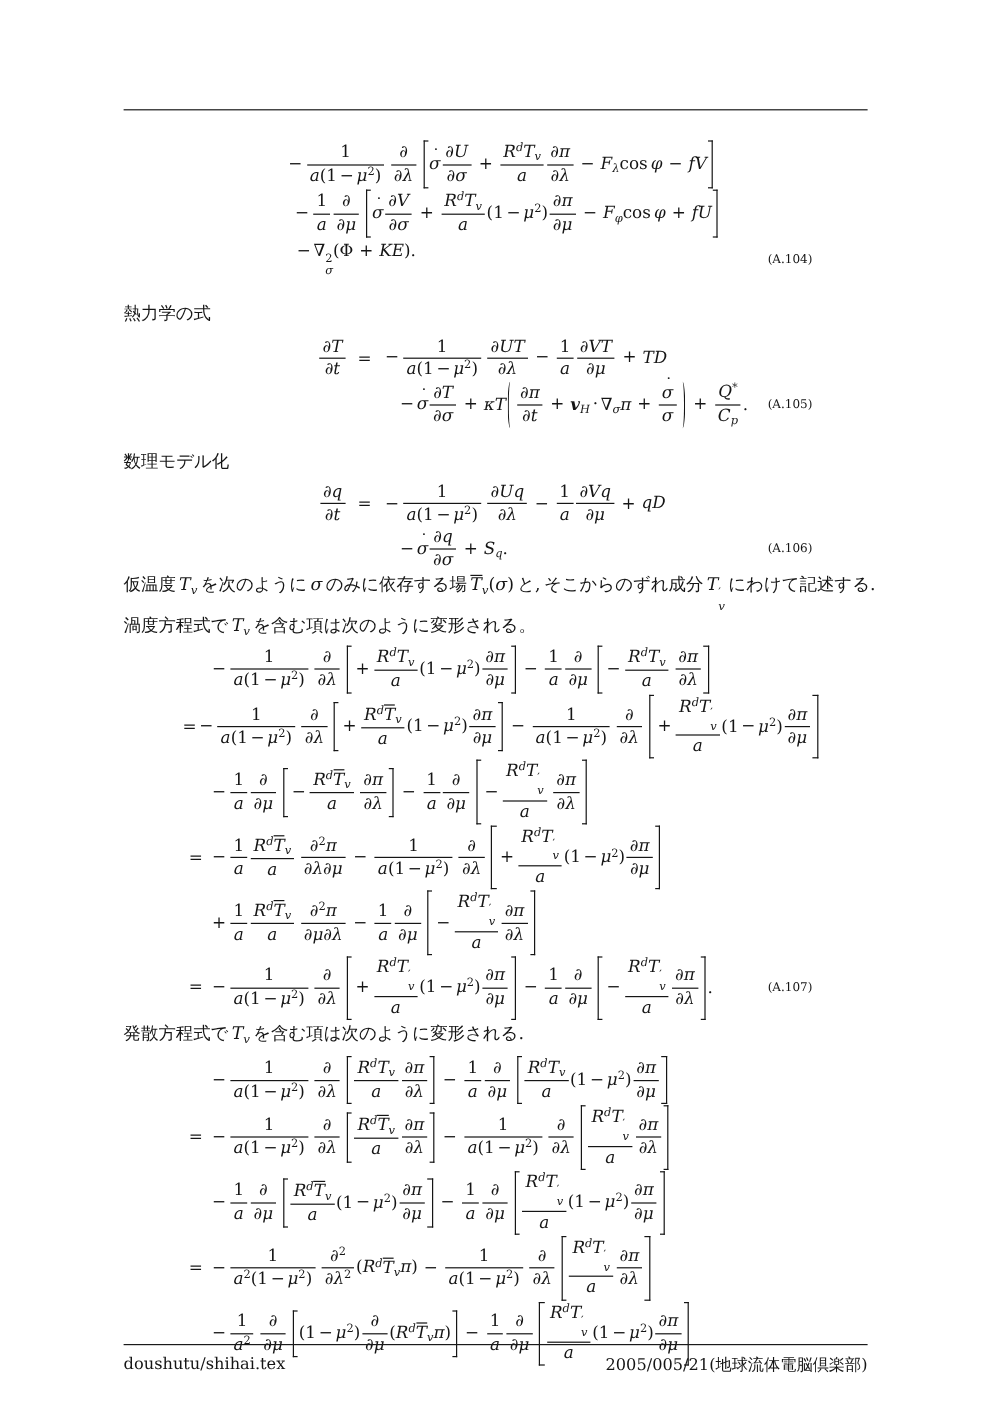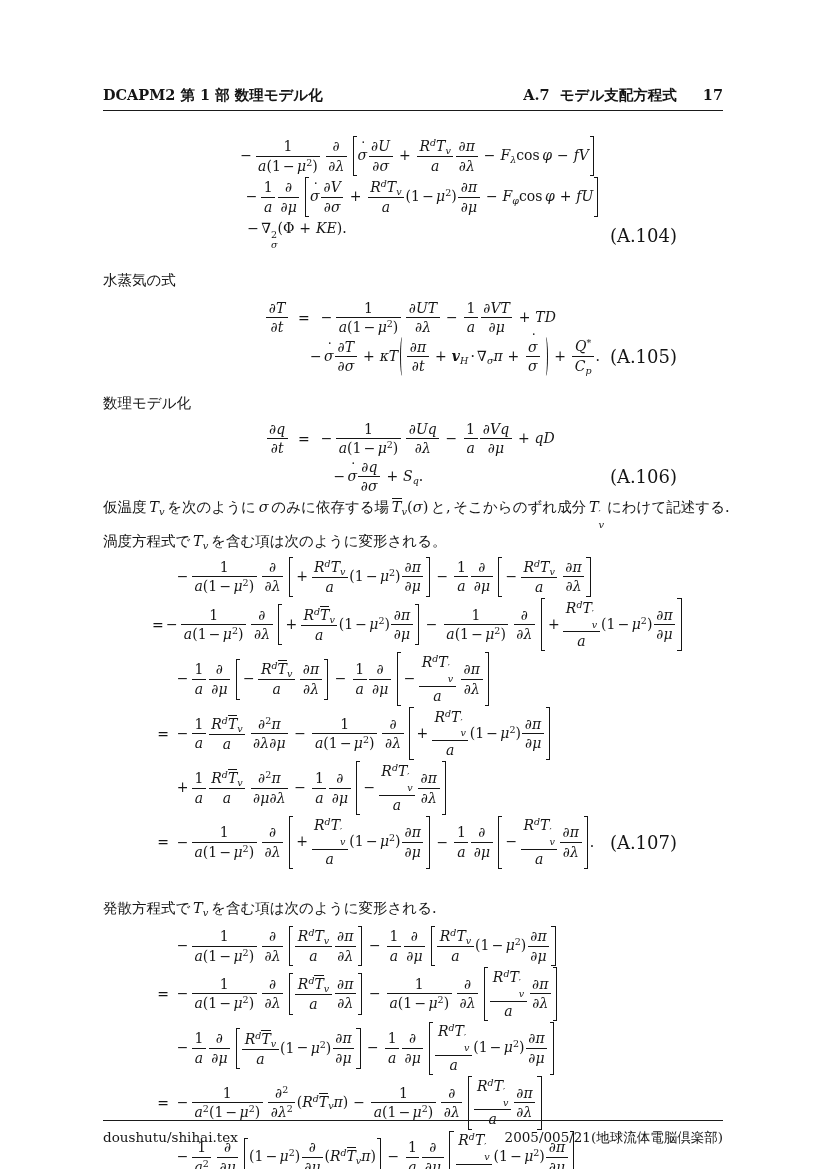--- a/index.html
+++ b/index.html
@@ -11,33 +11,33 @@
   .page{position:absolute;left:103px;top:86px;width:620px;}
   
   .hdr{display:flex;align-items:baseline;font-weight:bold;font-size:14.5px;}
   .hdr .sec{margin-left:auto;white-space:pre;}
   .hdr .pno{margin-left:26px;}
   .hrule{border-top:1.6px solid #1a1a1a;margin-top:5px;}
   
   .slabel{margin-top:18px;font-size:14.5px;}
   .ptext{margin-top:0;font-size:14.5px;line-height:22px;white-space:nowrap;}
   .ptext + .ptext{margin-top:0;}
-  .para-sp{margin-top:28px;}
+  .para-sp{margin-top:1px;}
   
   .eqblock{padding-right:46px;}
   .eq-a104{margin-top:25px;padding-left:135px;}
   .eq-a105{margin-top:9px;padding-left:147px;--lhsw:2.8em;--relw:2.1em;}
   .eq-a106{margin-top:7px;padding-left:147px;--lhsw:2.8em;--relw:2.1em;}
   .eq-a107{margin-top:5px;padding-left:49px;--relw:1.6em;}
   .eq-a108{margin-top:7px;padding-left:49px;--relw:1.6em;}
   .eqrow{display:flex;align-items:center;min-height:37px;margin:1px 0;}
   .eq-a104 .eqrow{min-height:35px;}
   .lhs{display:inline-flex;justify-content:flex-end;width:var(--lhsw,0);}
   .rel{display:inline-flex;justify-content:center;width:var(--relw,0);}
-  .tag{margin-left:auto;font-size:18px;padding-left:10px;}
+  .tag{margin-left:auto;font-size:10px;padding-left:10px;}
   
   .math{font-size:14px;white-space:nowrap;}
   .mch.it,.mrm i{font-style:italic;}
   .it{font-style:italic;}
   .bf{font-weight:bold;font-style:italic;}
   .op{padding:0 0.16em;}
   .msp{display:inline-block;width:0.19em;}
   .mfrac{display:inline-flex;flex-direction:column;vertical-align:middle;text-align:center;margin:0 0.1em;}
   .mnum{display:block;padding:0 0.18em 1px;border-bottom:1px solid currentColor;line-height:1.18;}
   .mden{display:block;padding:1px 0.18em 0;line-height:1.18;}
@@ -55,25 +55,20 @@
   .mdot .dm{position:absolute;top:-0.5em;left:0.05em;right:-0.1em;text-align:center;font-style:normal;}
   
   .footer{position:absolute;left:103px;top:1120px;width:620px;border-top:1.2px solid #1a1a1a;padding-top:8px;display:flex;font-size:13.5px;}
   .footer .fr{margin-left:auto;text-align:center;}
 </style>
 </head>
 <body>
 
 <div class="page">
 
-  <div class="hdr">
-    <span>DCAPM2 第 1 部 数理モデル化</span>
-    <span class="sec">A.7  モデル支配方程式</span>
-    <span class="pno">17</span>
-  </div>
   <div class="hrule"></div>
 
   <div class="eqblock eq-a104">
       <span class="eqrow">
         <span class="lhs math"></span>
         <span class="rel math"></span>
         <span class="m math"><span class="mch op">−</span><span class="mfrac">
             <span class="mnum"><span class="mch">1</span></span>
             <span class="mden"><span class="mch it">a</span><span class="mch">(</span><span class="mch">1</span><span class="mch op">−</span><span class="mch it">μ</span><span class="msup"><span class="mch">2</span></span><span class="mch">)</span></span>
           </span><span class="msp"></span><span class="mfrac">
@@ -122,21 +117,21 @@
         <span class="lhs math"></span>
         <span class="rel math"></span>
         <span class="m math" style="margin-left: 0.5em;"><span class="mch op">−</span><span class="mch">∇</span><span class="mss">
             <span class="mss-a"><span class="mch">2</span></span>
             <span class="mss-b"><span class="mch it">σ</span></span>
           </span><span class="mch">(</span><span class="mch">Φ</span><span class="msp"></span><span class="mch op">+</span><span class="msp"></span><span class="mch it">K</span><span class="mch it">E</span><span class="mch">)</span><span class="mch">.</span></span>
         <span class="tag">(A.104)</span>
       </span>
     </div>
 
-  <div class="slabel">水蒸気の式</div>
+  <div class="slabel">熱力学の式</div>
 
   <div class="eqblock eq-a105">
       <span class="eqrow">
         <span class="lhs math">
           <span class="mfrac">
             <span class="mnum"><span class="mch it">∂</span><span class="mch it">T</span></span>
             <span class="mden"><span class="mch it">∂</span><span class="mch it">t</span></span>
           </span>
         </span>
         <span class="rel math">=</span>

